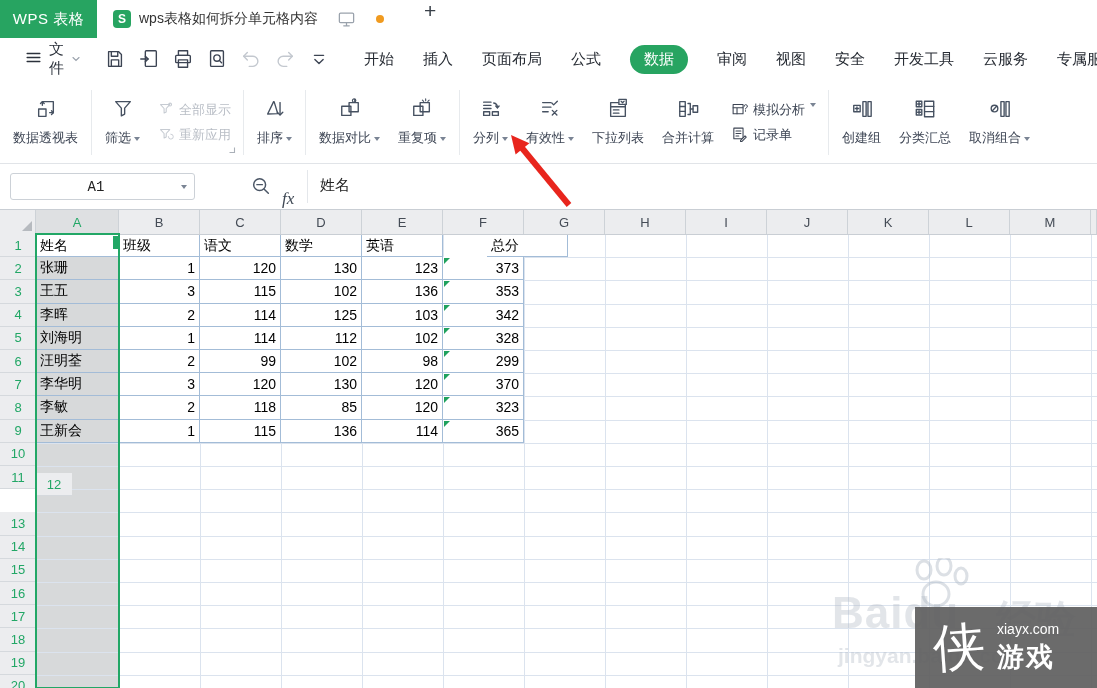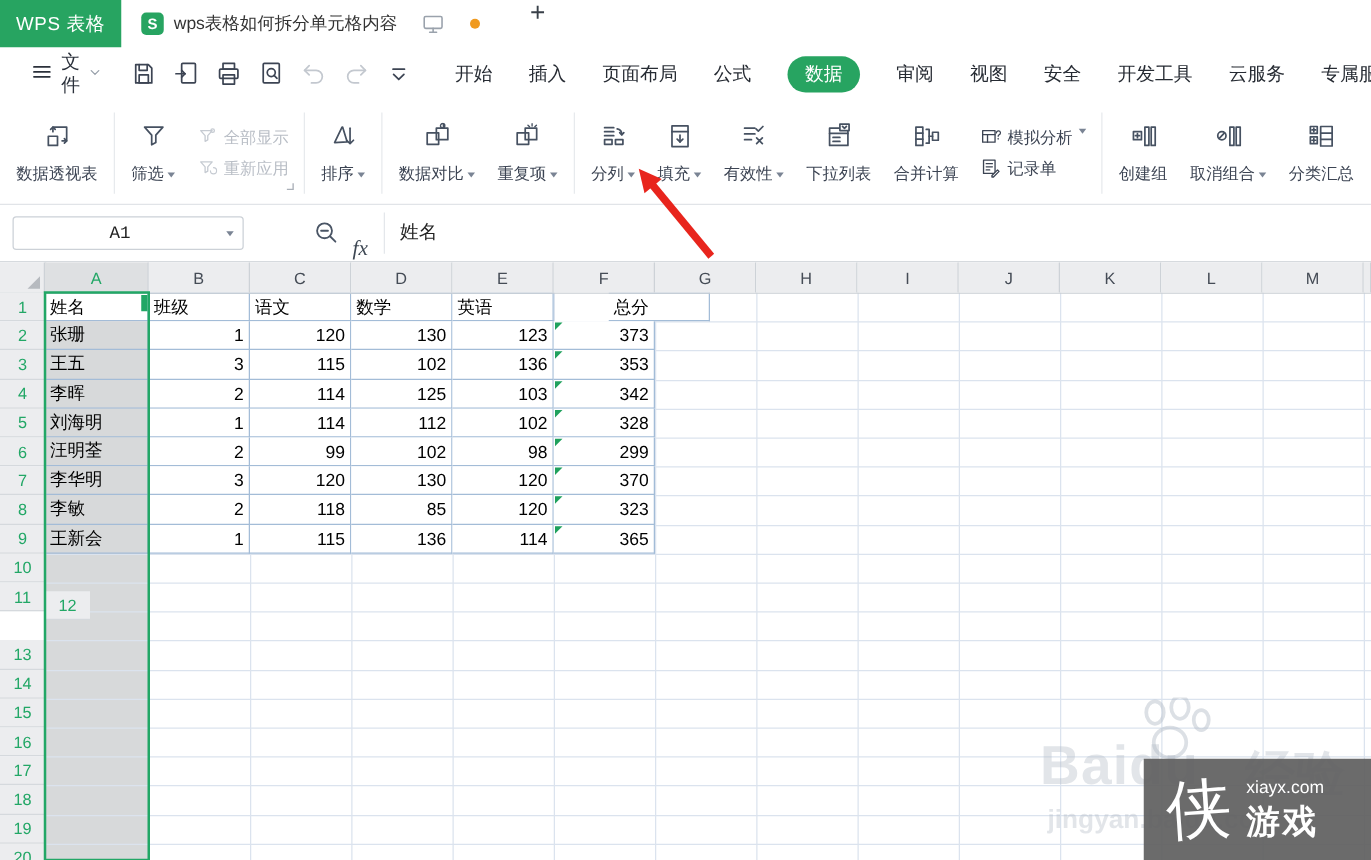--- a/index.html
+++ b/index.html
@@ -258,29 +258,20 @@
             <path d="M4 4.5h8M4 8h8M4 11.5h8"></path>
             <path d="M15 5.5c3 .5 4 2.5 4 5"></path>
             <path d="M17.2 8.8L19 10.8l1.8-2"></path>
             <rect x="4" y="15" width="6.5" height="4"></rect>
             <rect x="13.5" y="15" width="6.5" height="4"></rect>
           </svg></span>
         <span class="rb-label">分列<span class="caret"></span></span>
       </div>
       <div class="rb-big">
         <span class="ric"><svg width="22" height="22" viewBox="0 0 24 24" fill="none" stroke="currentColor" stroke-width="1.5" stroke-linecap="round" stroke-linejoin="round">
-            <rect x="5" y="3" width="14" height="18"></rect>
-            <path d="M5 8h14"></path>
-            <path d="M12 11v6"></path>
-            <path d="M9.5 14.5L12 17l2.5-2.5"></path>
-          </svg></span>
-        <span class="rb-label">填充<span class="caret"></span></span>
-      </div>
-      <div class="rb-big">
-        <span class="ric"><svg width="22" height="22" viewBox="0 0 24 24" fill="none" stroke="currentColor" stroke-width="1.5" stroke-linecap="round" stroke-linejoin="round">
             <path d="M4 5h9M4 10h9M4 15h6"></path>
             <path d="M14 5.5l2 2 4-4"></path>
             <path d="M14.5 13.5l5 5m0-5l-5 5"></path>
           </svg></span>
         <span class="rb-label">有效性<span class="caret"></span></span>
       </div>
       <div class="rb-big">
         <span class="ric"><svg width="22" height="22" viewBox="0 0 24 24" fill="none" stroke="currentColor" stroke-width="1.5" stroke-linecap="round" stroke-linejoin="round">
             <rect x="4" y="5" width="16" height="15"></rect>
             <path d="M4 9.5h16"></path>
@@ -328,37 +319,37 @@
         <span class="ric"><svg width="22" height="22" viewBox="0 0 24 24" fill="none" stroke="currentColor" stroke-width="1.5" stroke-linecap="round" stroke-linejoin="round">
             <rect x="3" y="8" width="7" height="7"></rect>
             <path d="M6.5 9.7v3.6M4.7 11.5h3.6"></path>
             <rect x="13" y="4" width="3.5" height="16"></rect>
             <rect x="18.5" y="4" width="3.5" height="16"></rect>
           </svg></span>
         <span class="rb-label">创建组</span>
       </div>
       <div class="rb-big">
         <span class="ric"><svg width="22" height="22" viewBox="0 0 24 24" fill="none" stroke="currentColor" stroke-width="1.5" stroke-linecap="round" stroke-linejoin="round">
-            <circle cx="6" cy="11.5" r="3.6"></circle>
-            <path d="M3.7 13.9l4.6-4.8"></path>
-            <rect x="13" y="4" width="3.5" height="16"></rect>
-            <rect x="18.5" y="4" width="3.5" height="16"></rect>
-          </svg></span>
-        <span class="rb-label">取消组合<span class="caret"></span></span>
-      </div>
-      <div class="rb-big">
-        <span class="ric"><svg width="22" height="22" viewBox="0 0 24 24" fill="none" stroke="currentColor" stroke-width="1.5" stroke-linecap="round" stroke-linejoin="round">
             <rect x="2.5" y="3.5" width="6" height="6"></rect>
             <path d="M5.5 4.9v3.2M3.9 6.5h3.2"></path>
             <rect x="2.5" y="12.5" width="6" height="6"></rect>
             <path d="M5.5 13.9v3.2M3.9 15.5h3.2"></path>
             <rect x="11.5" y="3.5" width="10" height="17"></rect>
             <path d="M11.5 9.2h10M11.5 14.8h10"></path>
           </svg></span>
         <span class="rb-label">分类汇总</span>
+      </div>
+      <div class="rb-big">
+        <span class="ric"><svg width="22" height="22" viewBox="0 0 24 24" fill="none" stroke="currentColor" stroke-width="1.5" stroke-linecap="round" stroke-linejoin="round">
+            <circle cx="6" cy="11.5" r="3.6"></circle>
+            <path d="M3.7 13.9l4.6-4.8"></path>
+            <rect x="13" y="4" width="3.5" height="16"></rect>
+            <rect x="18.5" y="4" width="3.5" height="16"></rect>
+          </svg></span>
+        <span class="rb-label">取消组合<span class="caret"></span></span>
       </div>
     </div>
 
   <div id="fbar">
     <div id="namebox">
       <span id="namebox-text">A1</span>
       <span class="caret"></span>
     </div>
     <span id="fb-zoom">
       <svg width="22" height="22" viewBox="0 0 24 24" fill="none" stroke="currentColor" stroke-width="1.6" stroke-linecap="round">

